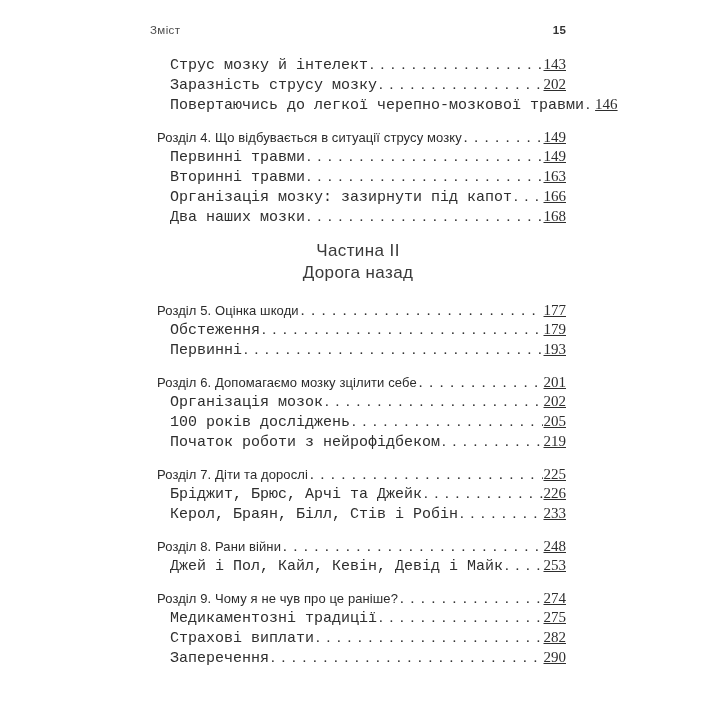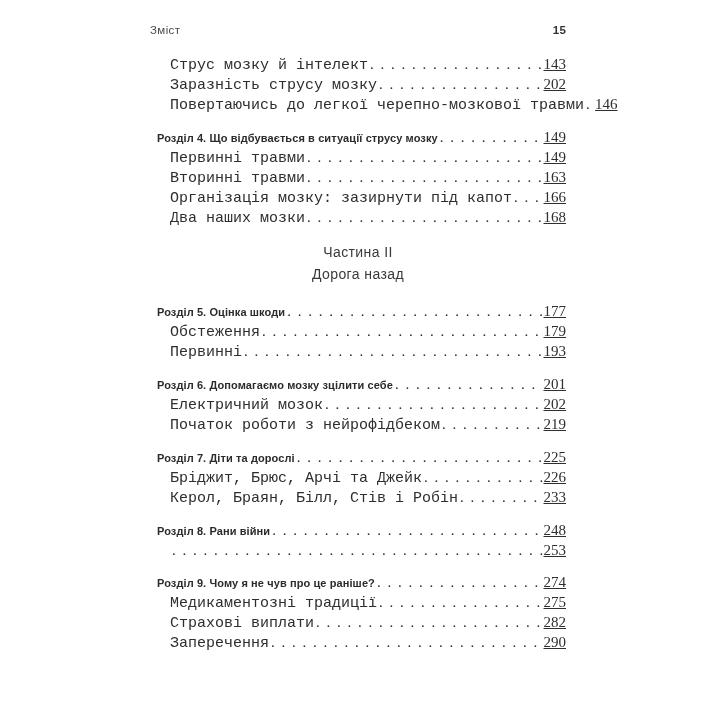--- a/index.html
+++ b/index.html
@@ -43,22 +43,22 @@
     display: flex;
     align-items: baseline;
     font-size: 15px;
     line-height: 19px;
     padding-left: 7px;
     min-width: 0;
   }
   .toc-row.sub { padding-left: 20px; }
   .toc-row.chapter .label {
     font-family: "Liberation Sans", sans-serif;
-    font-weight: bold;
-    font-size: 11px;
+    font-weight: normal;
+    font-size: 13px;
     color: #2b2b2b;
     letter-spacing: 0.1px;
   }
   .label { white-space: nowrap; flex: 0 1 auto; font-family: Liberation Mono, monospace; }
   .leader {
     flex: 1 1 10px;
     min-width: 8px;
     overflow: hidden;
     white-space: nowrap;
     margin: 0 1px 0 2px;
@@ -66,21 +66,21 @@
   }
   .leader::before {
     content: ". . . . . . . . . . . . . . . . . . . . . . . . . . . . . . . . . . . . . . . . . . . . . . . . . . . . . . . . . . . . . . . . . . . . . . . .";
     letter-spacing: 1.5px;
   }
   .page-num { flex: 0 0 auto; white-space: nowrap; text-decoration: underline; }
   
   .part-heading {
     text-align: center;
     font-family: "Liberation Sans", sans-serif;
-    font-size: 14px;
+    font-size: 17px;
     line-height: 22px;
     color: #3a3a3a;
     letter-spacing: 0.4px;
     margin: 9px 0 17px;
   }
 </style>
 </head>
 <body>
 
 <div class="page">
@@ -154,25 +154,30 @@
           <span class="page-num">193</span>
         </div>
       </div>
       <div class="toc-group">
         <div class="toc-row chapter">
           <span class="label">Розділ 6. Допомагаємо мозку зцілити себе</span>
           <span class="leader"></span>
           <span class="page-num">201</span>
         </div>
         <div class="toc-row sub">
-          <span class="label">Електричний мозок </span>
+          <span class="label">Організація мозок </span>
           <span class="leader"></span>
           <span class="page-num">202</span>
         </div>
         <div class="toc-row sub">
+          <span class="label">100 років досліджень </span>
+          <span class="leader"></span>
+          <span class="page-num">205</span>
+        </div>
+        <div class="toc-row sub">
           <span class="label">Початок роботи з нейрофідбеком </span>
           <span class="leader"></span>
           <span class="page-num">219</span>
         </div>
       </div>
       <div class="toc-group">
         <div class="toc-row chapter">
           <span class="label">Розділ 7. Діти та дорослі </span>
           <span class="leader"></span>
           <span class="page-num">225</span>
@@ -188,20 +193,21 @@
           <span class="page-num">233</span>
         </div>
       </div>
       <div class="toc-group">
         <div class="toc-row chapter">
           <span class="label">Розділ 8. Рани війни </span>
           <span class="leader"></span>
           <span class="page-num">248</span>
         </div>
         <div class="toc-row sub">
+          <span class="label">Джей і Пол, Кайл, Кевін, Девід і Майк </span>
           <span class="leader"></span>
           <span class="page-num">253</span>
         </div>
       </div>
       <div class="toc-group">
         <div class="toc-row chapter">
           <span class="label">Розділ 9. Чому я не чув про це раніше?</span>
           <span class="leader"></span>
           <span class="page-num">274</span>
         </div>

